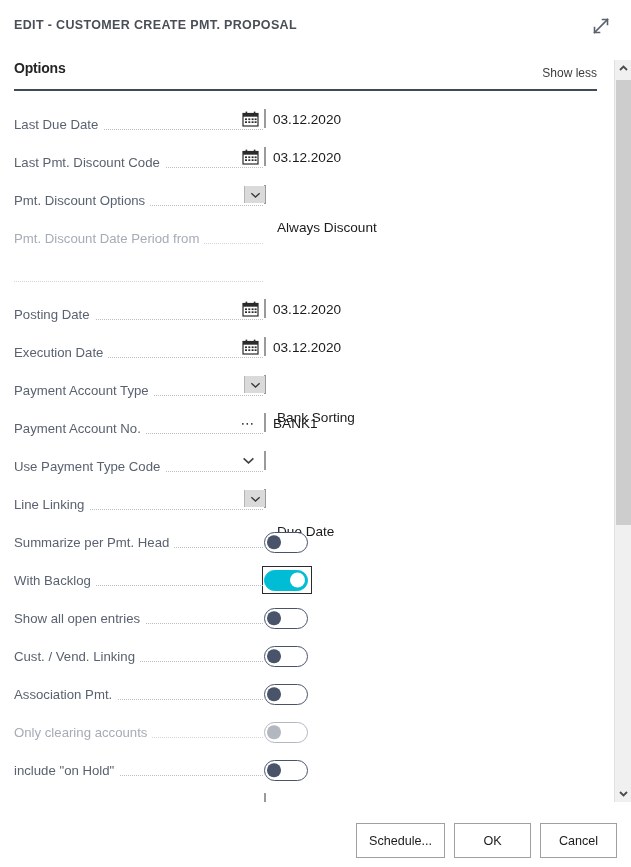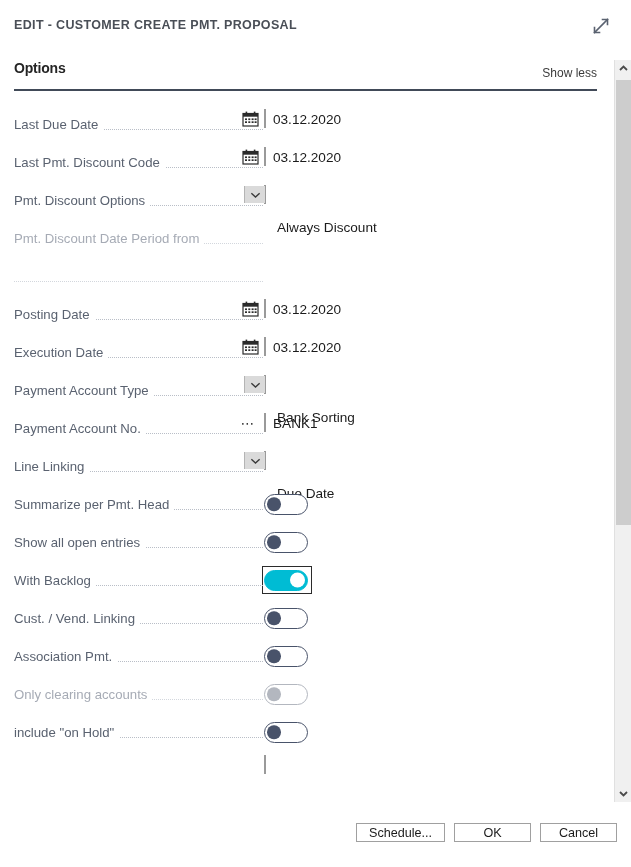--- a/index.html
+++ b/index.html
@@ -272,21 +272,21 @@
     width: 631px; height: 64px;
     background: #ffffff;
   }
   .btnrow {
     position: absolute;
     right: 14px; top: 20px;
     display: flex; gap: 9px;
   }
   .btn {
     min-width: 77px;
-    height: 19px;
+    height: 35px;
     border: 1px solid #a0a0a0;
     background: #ffffff;
     color: #1b1b1b;
     font-size: 12.6px;
     font-family: "Liberation Sans", sans-serif;
     padding: 0 12px;
     cursor: pointer;
     display: flex; align-items: center; justify-content: center;
     white-space: nowrap;
   }
@@ -425,50 +425,59 @@
                 </svg>
               </span></span></span>
         </div>
         <div class="row">
           <span class="leader"></span>
           <span class="label">Payment Account No.</span>
           <span class="ctl"><span class="textbox"><span class="val">BANK1</span><span class="ellipsis-btn">⋯</span></span></span>
         </div>
         <div class="row">
           <span class="leader"></span>
+          <span class="label">Use Payment Type Code</span>
+          <span class="ctl"><span class="textbox"><span class="val"></span><span class="chev-plain">
+                <svg width="13" height="9" viewBox="0 0 12 8" aria-hidden="true">
+                  <polyline points="1.5,2 6,6.2 10.5,2" fill="none" stroke="#3f3f3f" stroke-width="1.4"></polyline>
+                </svg>
+              </span></span></span>
+        </div>
+        <div class="row">
+          <span class="leader"></span>
           <span class="label">Line Linking</span>
           <span class="ctl"><span class="dropdown"><span class="val">Due Date</span><span class="dd-btn">
                 <svg width="11" height="8" viewBox="0 0 12 8" aria-hidden="true">
                   <polyline points="1.5,2 6,6.2 10.5,2" fill="none" stroke="#3a3a3a" stroke-width="1.5"></polyline>
                 </svg>
               </span></span></span>
         </div>
         <div class="row">
           <span class="leader"></span>
           <span class="label">Summarize per Pmt. Head</span>
           <span class="toggle-wrap">
             <span class="switch">
               <span class="knob"></span>
             </span>
           </span>
         </div>
         <div class="row">
           <span class="leader"></span>
+          <span class="label">With Backlog</span>
+          <span class="toggle-wrap focused">
+            <span class="switch on">
+              <span class="knob"></span>
+            </span>
+          </span>
+        </div>
+        <div class="row">
+          <span class="leader"></span>
           <span class="label">Show all open entries</span>
           <span class="toggle-wrap">
             <span class="switch">
-              <span class="knob"></span>
-            </span>
-          </span>
-        </div>
-        <div class="row">
-          <span class="leader"></span>
-          <span class="label">With Backlog</span>
-          <span class="toggle-wrap focused">
-            <span class="switch on">
               <span class="knob"></span>
             </span>
           </span>
         </div>
         <div class="row">
           <span class="leader"></span>
           <span class="label">Cust. / Vend. Linking</span>
           <span class="toggle-wrap">
             <span class="switch">
               <span class="knob"></span>

